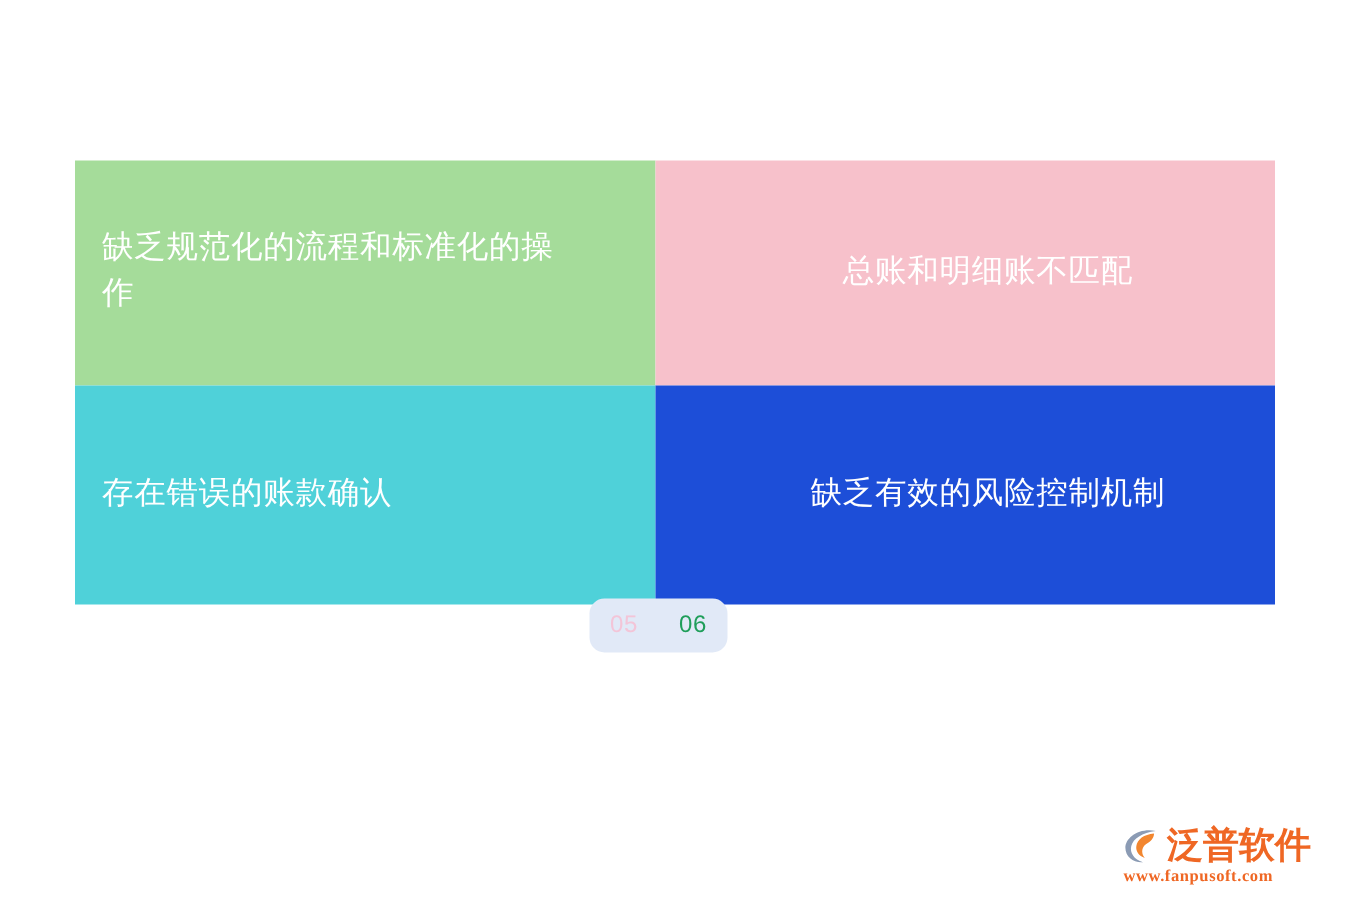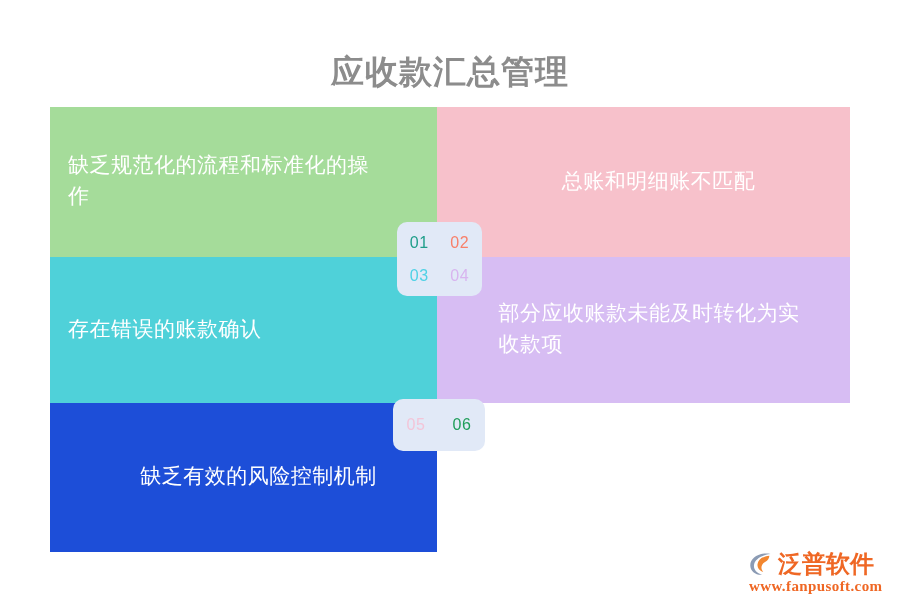--- a/index.html
+++ b/index.html
@@ -95,21 +95,21 @@
     height: 74px;
     grid-template-columns: 1fr 1fr;
     grid-template-rows: 1fr 1fr;
     font-size: 16px;
     padding: 4px 2px;
   }
   #badge-box-bottom {
     left: 393px;
     top: 399px;
     width: 92px;
-    height: 52px;
+    height: 36px;
     grid-template-columns: 1fr 1fr;
     grid-template-rows: 1fr;
     font-size: 16px;
   }
   .badge-num {
     font-size: 16px;
     letter-spacing: 0.5px;
   }
 
   
@@ -137,67 +137,57 @@
     font-family: "Liberation Sans", "DejaVu Sans", sans-serif;
     font-size: 24px;
     font-weight: bold;
     color: #ef6724;
     letter-spacing: 0px;
     line-height: 27px;
     white-space: nowrap;
   }
   #brand-url {
     font-family: "Liberation Serif", "DejaVu Serif", serif;
-    font-size: 15px;
+    font-size: 11px;
     font-weight: bold;
     color: #ef6724;
     letter-spacing: 0.4px;
     margin-left: 1px;
     margin-top: 1px;
     white-space: nowrap;
   }
 </style>
 </head>
 <body>
 
 <div id="page" style="background: rgb(255, 255, 255);">
 
-  <div id="page-title" style="color: rgb(140, 140, 140);">应收款汇总管理</div>
 
   <div id="panel-grid">
 
     <div class="panel left" style="background: rgb(165, 220, 154);">
       <div class="panel-text">缺乏规范化的流程和标准化的操作</div>
     </div>
 
     <div class="panel right" style="background: rgb(247, 193, 203);">
       <div class="panel-text">总账和明细账不匹配</div>
     </div>
 
     <div class="panel left" style="background: rgb(79, 209, 217);">
       <div class="panel-text">存在错误的账款确认</div>
     </div>
 
-    <div class="panel right" style="background: rgb(215, 189, 243);">
-      <div class="panel-text">部分应收账款未能及时转化为实收款项</div>
-    </div>
 
 
     <div class="panel right" style="background: #1d4ed8;">
       <div class="panel-text">缺乏有效的风险控制机制</div>
     </div>
 
   </div>
 
-  <div class="badge-box" id="badge-box-top" style="background: rgb(225, 233, 247);">
-    <span class="badge-num" style="color: rgb(31, 158, 138);">01</span>
-    <span class="badge-num" style="color: rgb(248, 128, 106);">02</span>
-    <span class="badge-num" style="color: rgb(79, 209, 229);">03</span>
-    <span class="badge-num" style="color: rgb(216, 180, 239);">04</span>
-  </div>
 
   <div class="badge-box" id="badge-box-bottom" style="background: rgb(225, 233, 247);">
     <span class="badge-num" style="color: rgb(243, 197, 216);">05</span>
     <span class="badge-num" style="color: rgb(31, 158, 90);">06</span>
   </div>
 
   <div id="brand-logo">
     <div id="brand-row">
       <svg id="brand-mark" viewBox="0 0 48 48">
         <path d="M40 7 C20 3 4 15 4 27 C4 38 14 45 25 44 C14 41 9 33 11 25 C13 16 24 9 40 7 Z" fill="#8b9bb4"></path>

